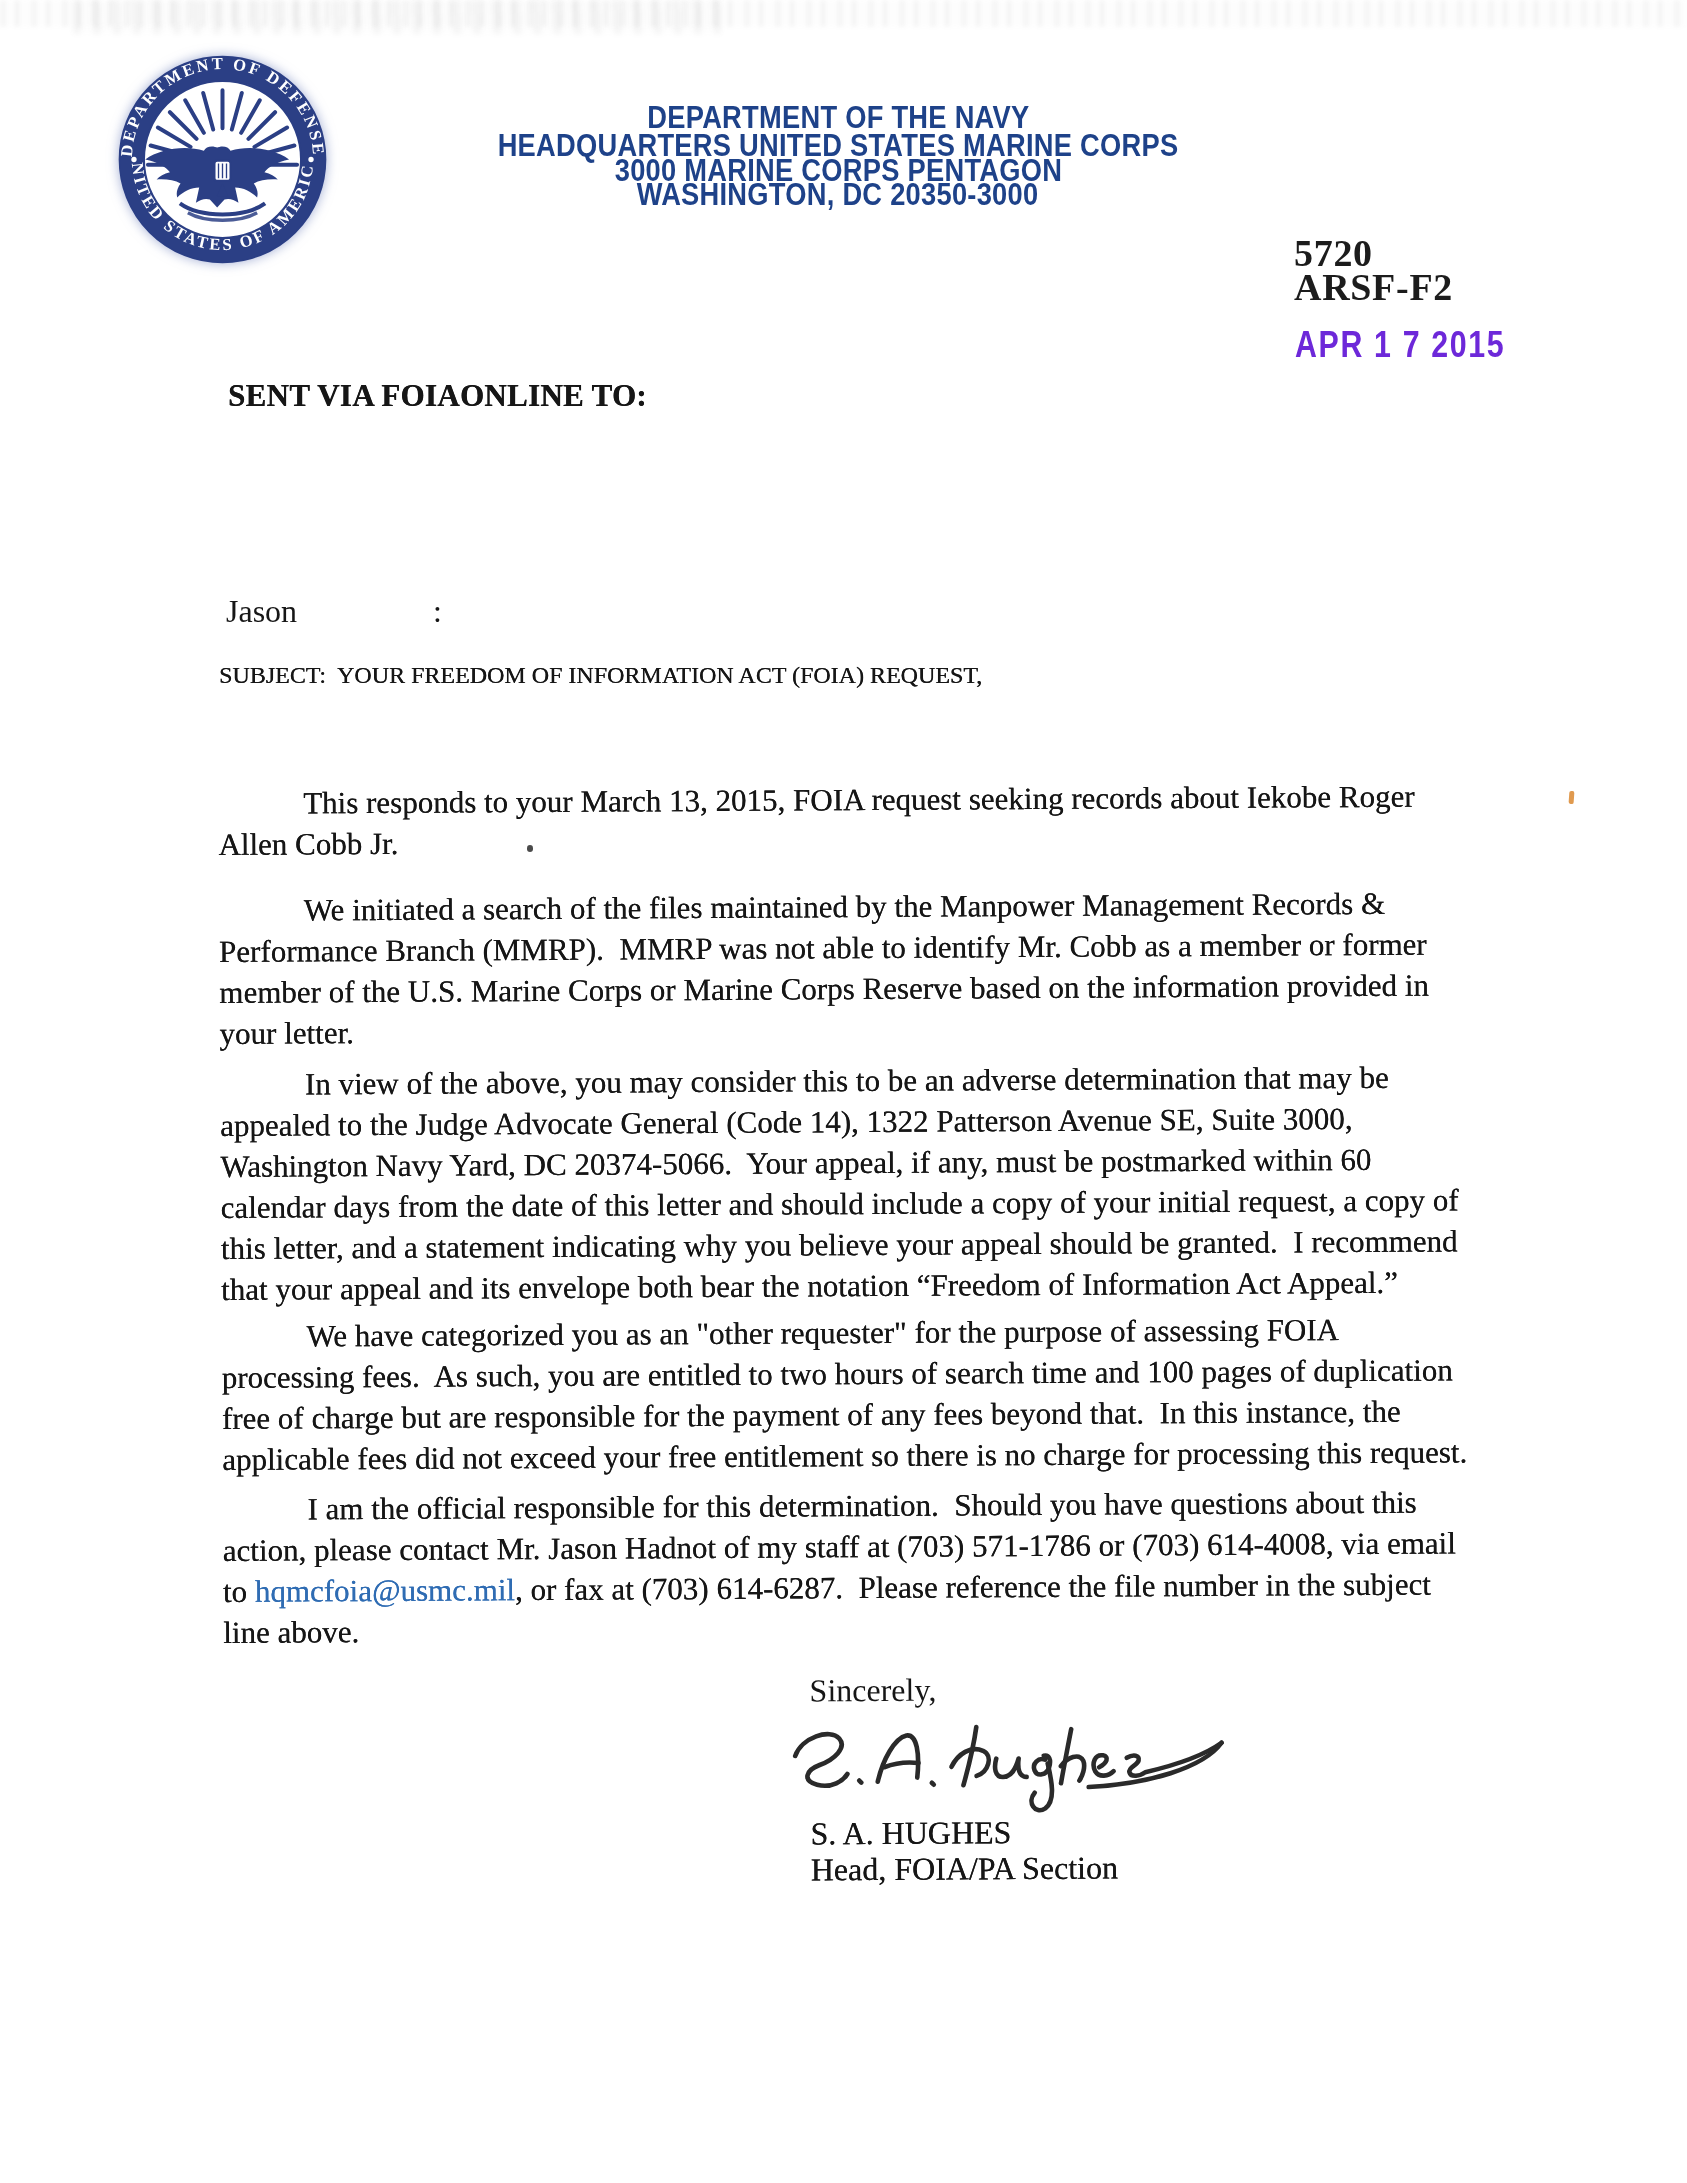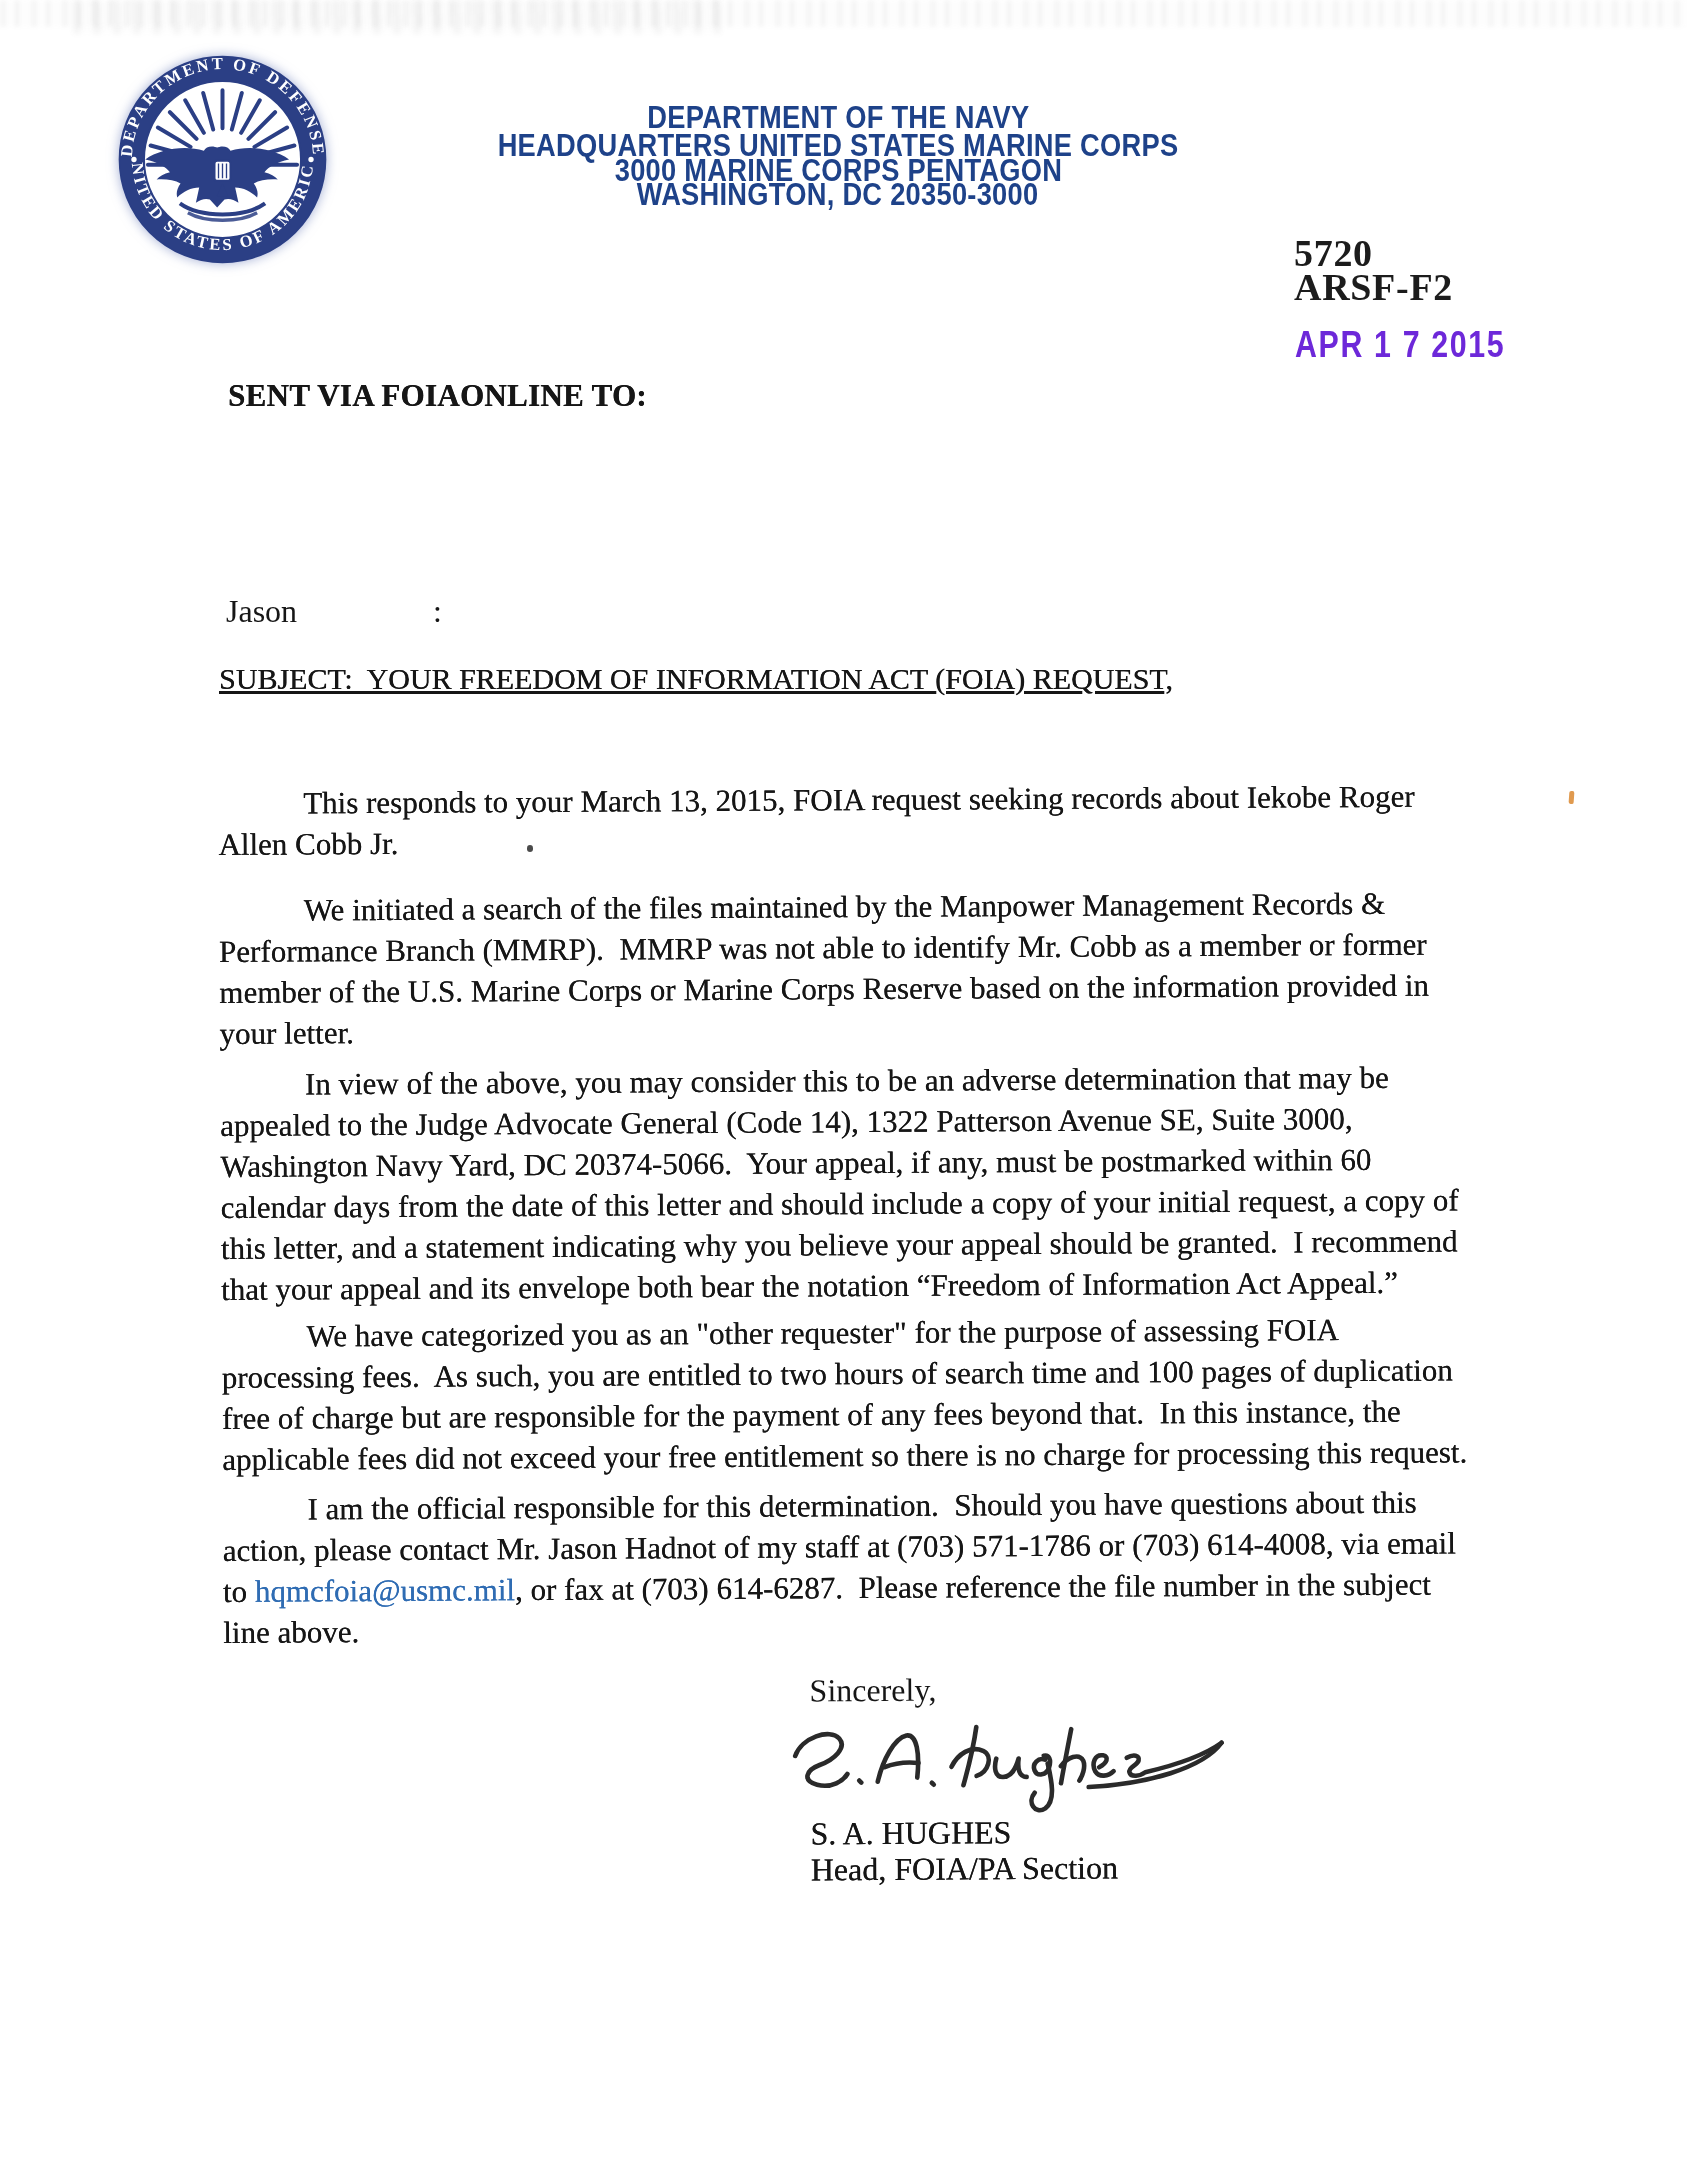--- a/index.html
+++ b/index.html
@@ -37,22 +37,22 @@
               font-family:Liberation Sans, sans-serif; font-weight:bold;
               font-size:37px; white-space:nowrap;text-align:center; }
   .datestamp>span{ display:inline-block; transform:scaleX(.82); transform-origin:left; letter-spacing:2px; }
   
   .delivery{ position:absolute; left:228px; top:378px; font-weight:bold; font-size:31px;
              letter-spacing:0.3px; text-shadow:0.3px 0 0 currentColor; }
   
   .salutation{ position:absolute; left:226px; top:593px; font-size:32px; }
   .salutation .colon{ margin-left:136px; }
   
-  .subject{ position:absolute; left:219px; top:662px; font-size:30px; white-space:pre-wrap;
-            text-shadow:0.3px 0 0 currentColor;text-decoration:underline; }
+  .subject{ position:absolute; left:219px; top:662px; font-size:24px; white-space:pre-wrap;
+            text-shadow:0.3px 0 0 currentColor; }
   
   .body-block{ position:absolute; left:218px; top:783px; width:1254px; height:1184px;
                transform:rotate(-.35deg); transform-origin:0 0; }
   .para{ position:absolute; left:0; width:1254px; font-size:31px; line-height:41px;
          text-indent:85px; white-space:pre-wrap; text-shadow:0.2px 0 0 currentColor; }
   .p1{ top:0; } .p2{ top:107px; } .p3{ top:281px; } .p4{ top:533px; } .p5{ top:706px; }
   .email{ color:#2f6cb3; text-decoration:none; text-shadow:0.2px 0 0 currentColor; }
   
   .valediction{ position:absolute; left:586px; top:893px; font-size:32px;text-align:center; }
   .signature{ position:absolute; left:554px; top:925px; width:484px; height:116px; }

